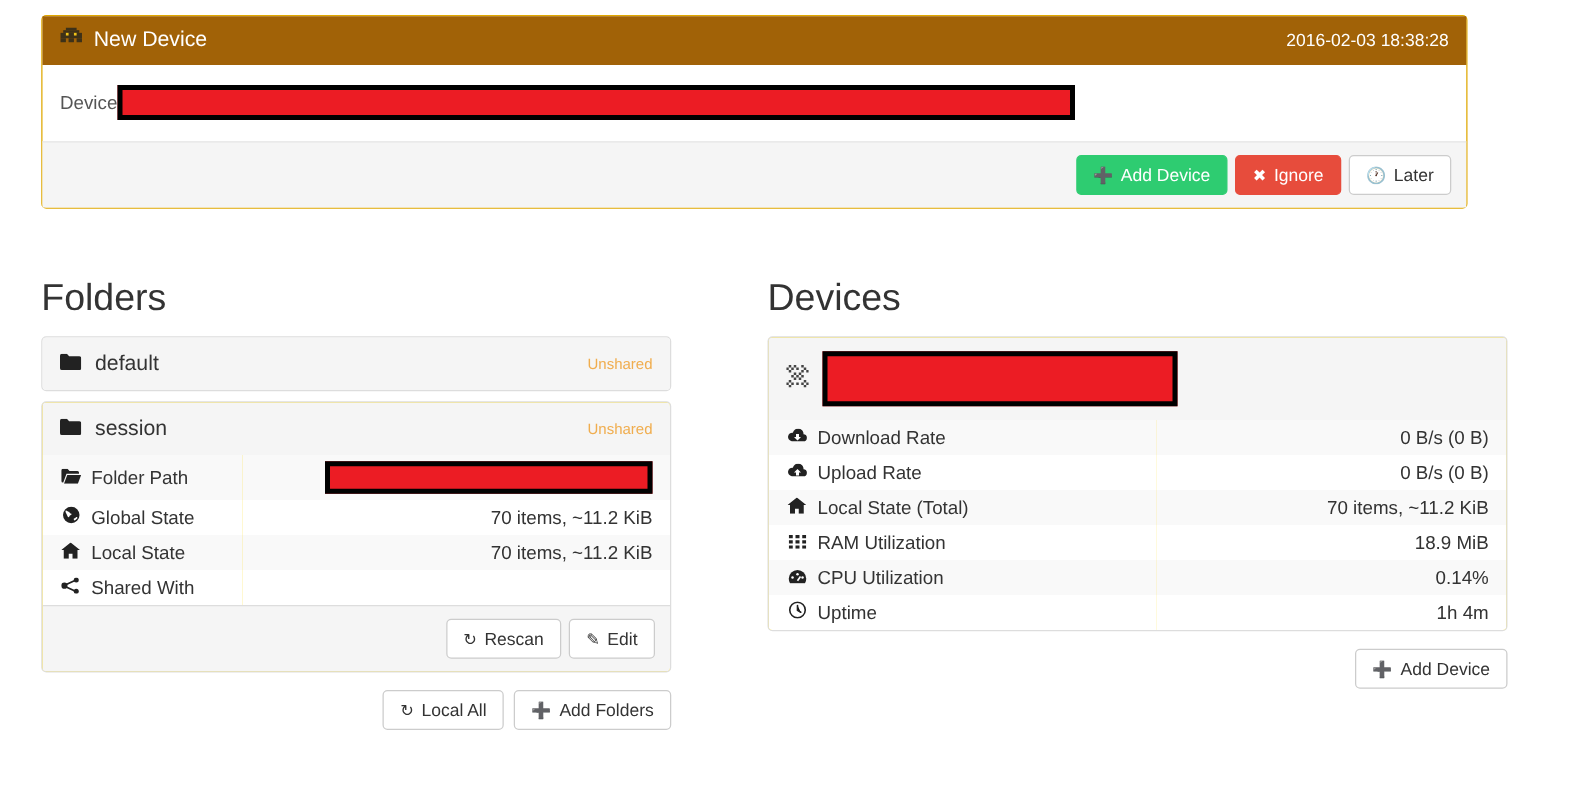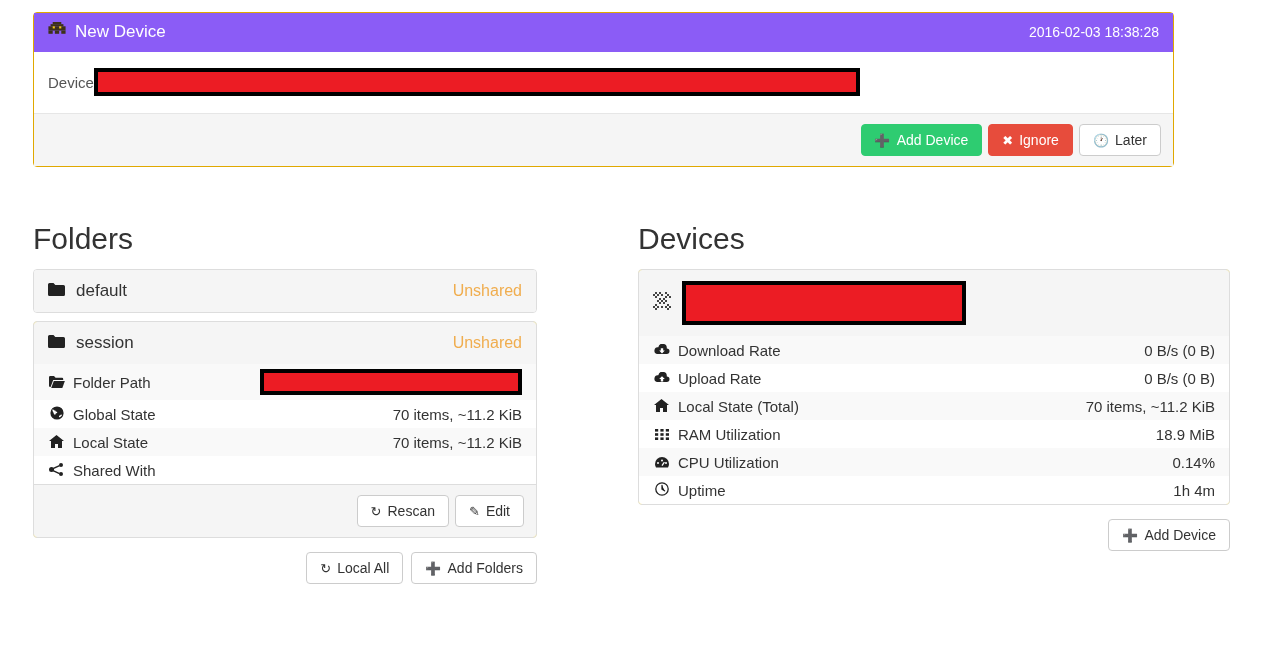--- a/index.html
+++ b/index.html
@@ -17,21 +17,21 @@
   
   .alert-panel {
     position: absolute;
     left: 33px; top: 12px;
     width: 1141px;
     border: 1px solid #e0a800;
     border-radius: 4px;
     background: #ffffff;
   }
   .alert-head {
-    background: #8b5cf6;
+    background: #a16207;
     color: #ffffff;
     padding: 9px 14px 10px 14px;
     font-size: 17px;
     display: flex;
     align-items: center;
     justify-content: space-between;
     line-height: 1.2;
   }
   .alert-head-left { display: flex; align-items: center; gap: 9px; }
   .alert-title { font-size: 17px; color: #ffffff; }
@@ -79,21 +79,21 @@
     color: #333333;
     cursor: pointer;
     white-space: nowrap;
   }
   .btn-success { background: #2ecc71; border-color: #2ecc71; color: #ffffff; }
   .btn-danger  { background: #e74c3c; border-color: #e74c3c; color: #ffffff; }
   .btn .gi { font-size: 13px; line-height: 1; display: inline-block; }
 
   
   .col-folders { position: absolute; left: 33px; top: 222px; width: 504px; }
-  .col-devices { position: absolute; left: 638px; top: 222px; width: 592px; }
+  .col-devices { position: absolute; left: 614px; top: 222px; width: 592px; }
   .section-title {
     font-size: 30px;
     font-weight: normal;
     color: #333333;
     margin: 0 0 14px 0;
     line-height: 1.1;
   }
 
   
   .panel {
@@ -108,21 +108,21 @@
     padding: 11px 14px;
     font-size: 17px;
     color: #333333;
     display: flex;
     align-items: center;
     justify-content: space-between;
     cursor: pointer;
   }
   .panel-head-left { display: flex; align-items: center; gap: 11px; }
   .panel-head-label { font-size: 17px; color: #333333; }
-  .status-unshared { color: #f0ad4e; font-size: 16px; }
+  .status-unshared { color: #f0ad4e; font-size: 12px; }
   .panel-head-tall { min-height: 56px; }
 
   .panel-body { padding: 0; }
   table.kv { width: 100%; border-collapse: collapse; }
   table.kv tr:nth-child(odd) { background: #f9f9f9; }
   table.kv tr:nth-child(even) { background: #ffffff; }
   table.kv td {
     padding: 5px 14px;
     font-size: 15px;
     color: #333333;

